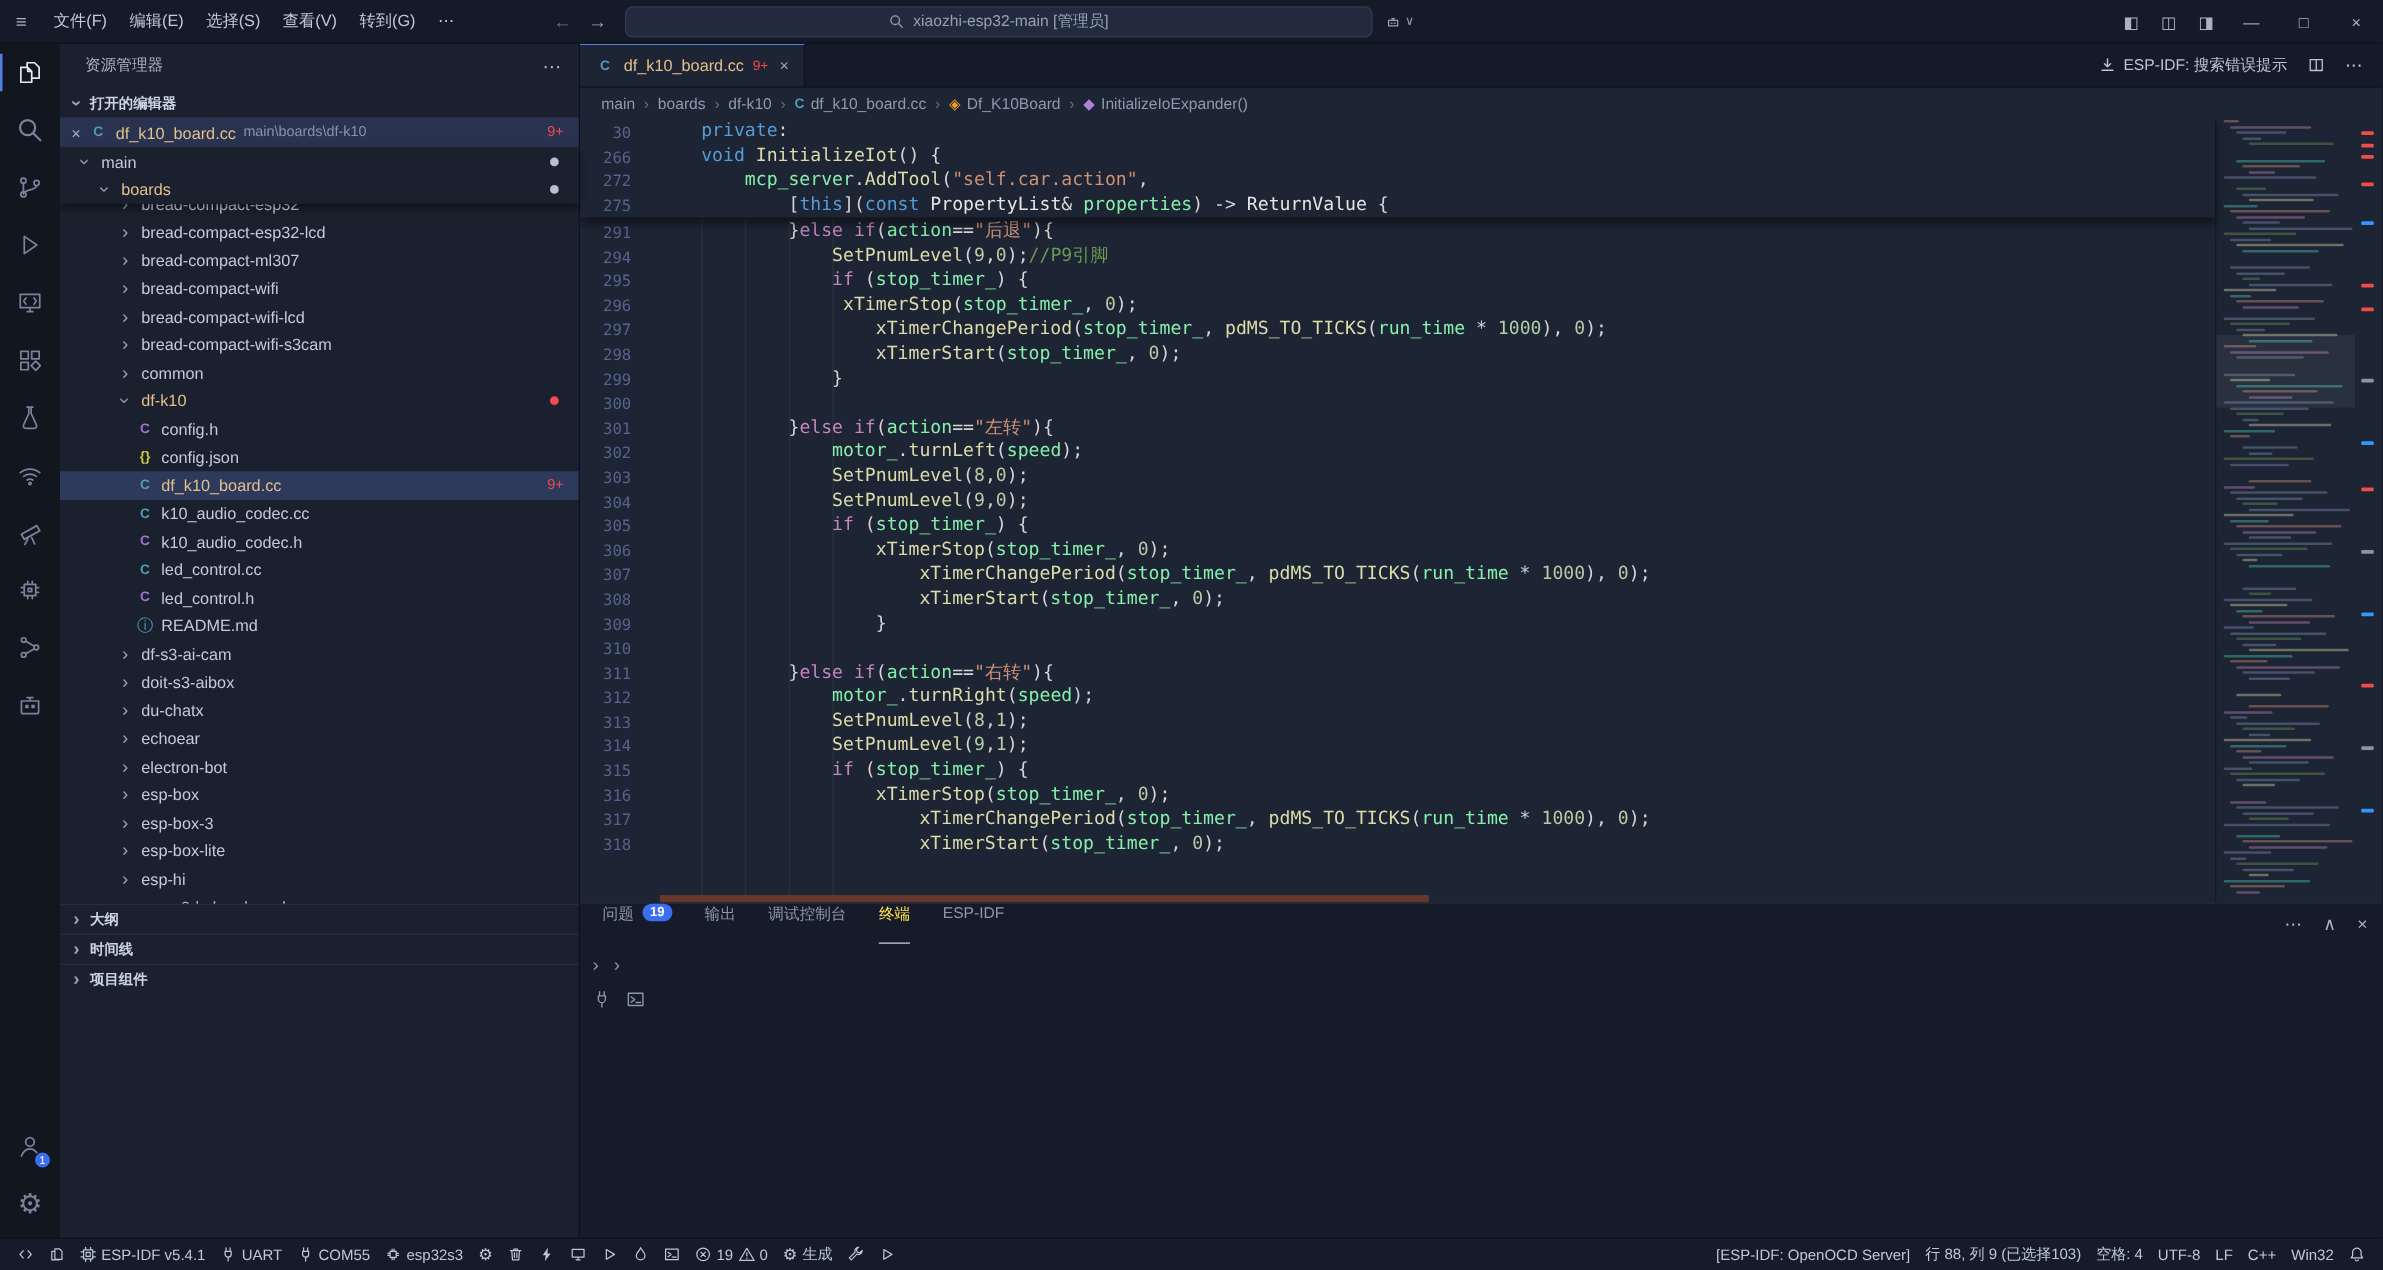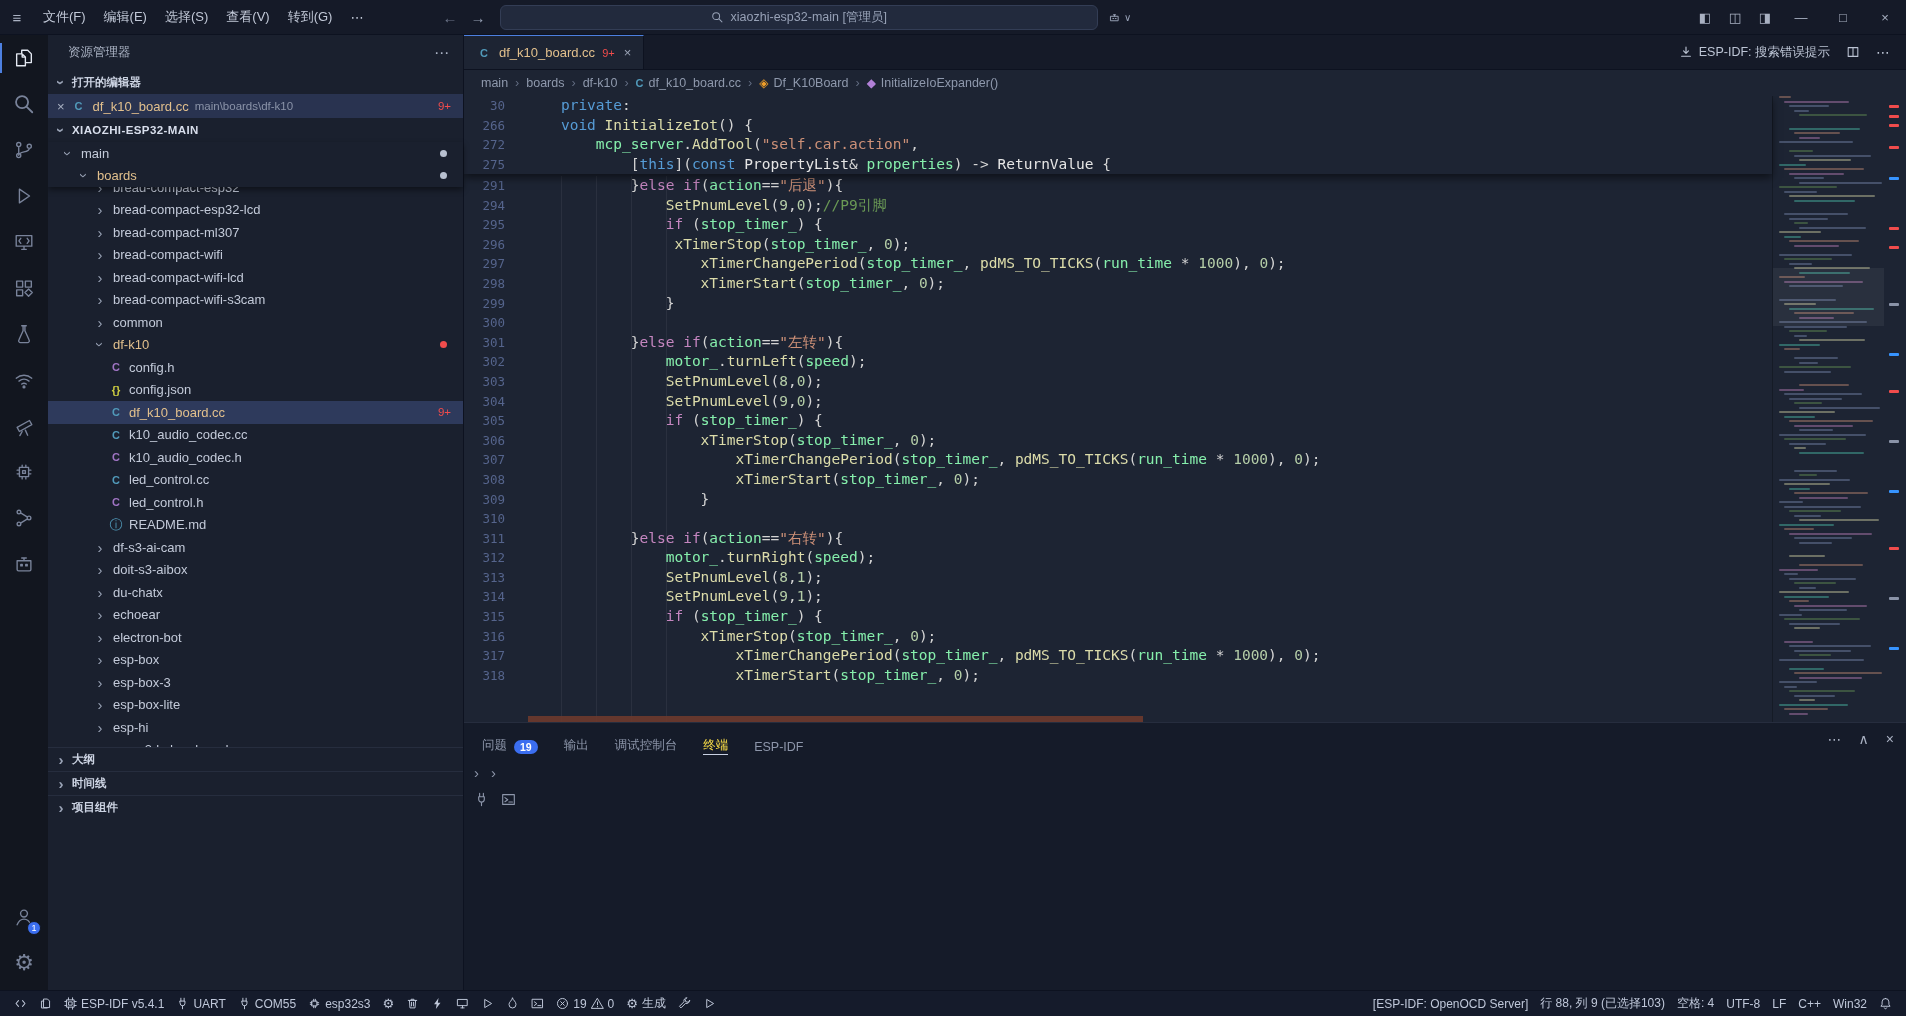--- a/index.html
+++ b/index.html
@@ -90,21 +90,21 @@
   #minimap{position:absolute;top:0;right:22px;width:112px;bottom:0;background:#1d2433;border-left:1px solid rgba(0,0,0,.25)}
   .mmline{position:absolute;height:2px;border-radius:1px;opacity:.42}
   #mmslider{position:absolute;left:0;right:0;top:172px;height:58px;background:rgba(255,255,255,.055)}
   #ruler{position:absolute;top:0;right:0;width:22px;bottom:0}
   .rmark{position:absolute;left:5px;width:10px;height:3px;border-radius:1px}
   #hthumb{position:absolute;bottom:0;left:64px;width:615px;height:6px;background:#6e3a2c;opacity:.9}
 
   
   #panel{height:268px;flex:none;background:#151b29;border-top:1px solid #262d3e;display:flex;flex-direction:column}
   #paneltabs{height:32px;flex:none;display:flex;align-items:center;padding:0 12px 0 18px;gap:26px;font-size:12.5px;color:#8d96aa}
-  .ptab{display:flex;align-items:flex-end;gap:7px;height:100%;border-bottom:1px solid transparent}
+  .ptab{display:flex;align-items:flex-start;gap:7px;height:100%;border-bottom:1px solid transparent}
   .ptab.active{color:#fde047;border-bottom-color:#c9d1e3}
   .pbadge{background:#3b6ef0;color:#fff;border-radius:9px;font-size:10.5px;padding:1px 6px;font-weight:bold}
   #panelright{margin-left:auto;display:flex;gap:17px;color:#aab2c3;font-size:14px;align-items:center}
   #panelbody{flex:1;position:relative}
   .pbrow{position:absolute;left:10px;display:flex;gap:12px;color:#8d96aa}
   .pbrow .ic{font-size:15px}
   .pbrow svg{width:15px;height:15px}
 
   
   #statusbar{position:absolute;left:0;right:0;bottom:0;height:26px;background:#151b2b;border-top:1px solid #0d1220;
@@ -284,24 +284,20 @@
     <div class="sec-head">
       <span class="chev open">›</span>
       <span>打开的编辑器</span>
     </div>
     <div class="oe-row">
       <span class="oe-close">×</span>
       <span class="fi fi-cc">C</span>
       <span class="tlabel tan">df_k10_board.cc</span>
       <span class="oe-path">main\boards\df-k10</span>
       <span class="oe-badge">9+</span>
-    </div>
-    <div class="root-head">
-      <span class="chev open">›</span>
-      <span>XIAOZHI-ESP32-MAIN</span>
     </div>
     <div id="treesticky">
         <div class="trow" style="padding-left: 12px;">
           <span class="ic chev open">›</span>
           <span class="tlabel">main</span>
           <span class="gitdot" style="background: rgb(184, 192, 208);"></span>
         </div>
         <div class="trow" style="padding-left: 28px;">
           <span class="ic chev open">›</span>
           <span class="tlabel tan">boards</span>

